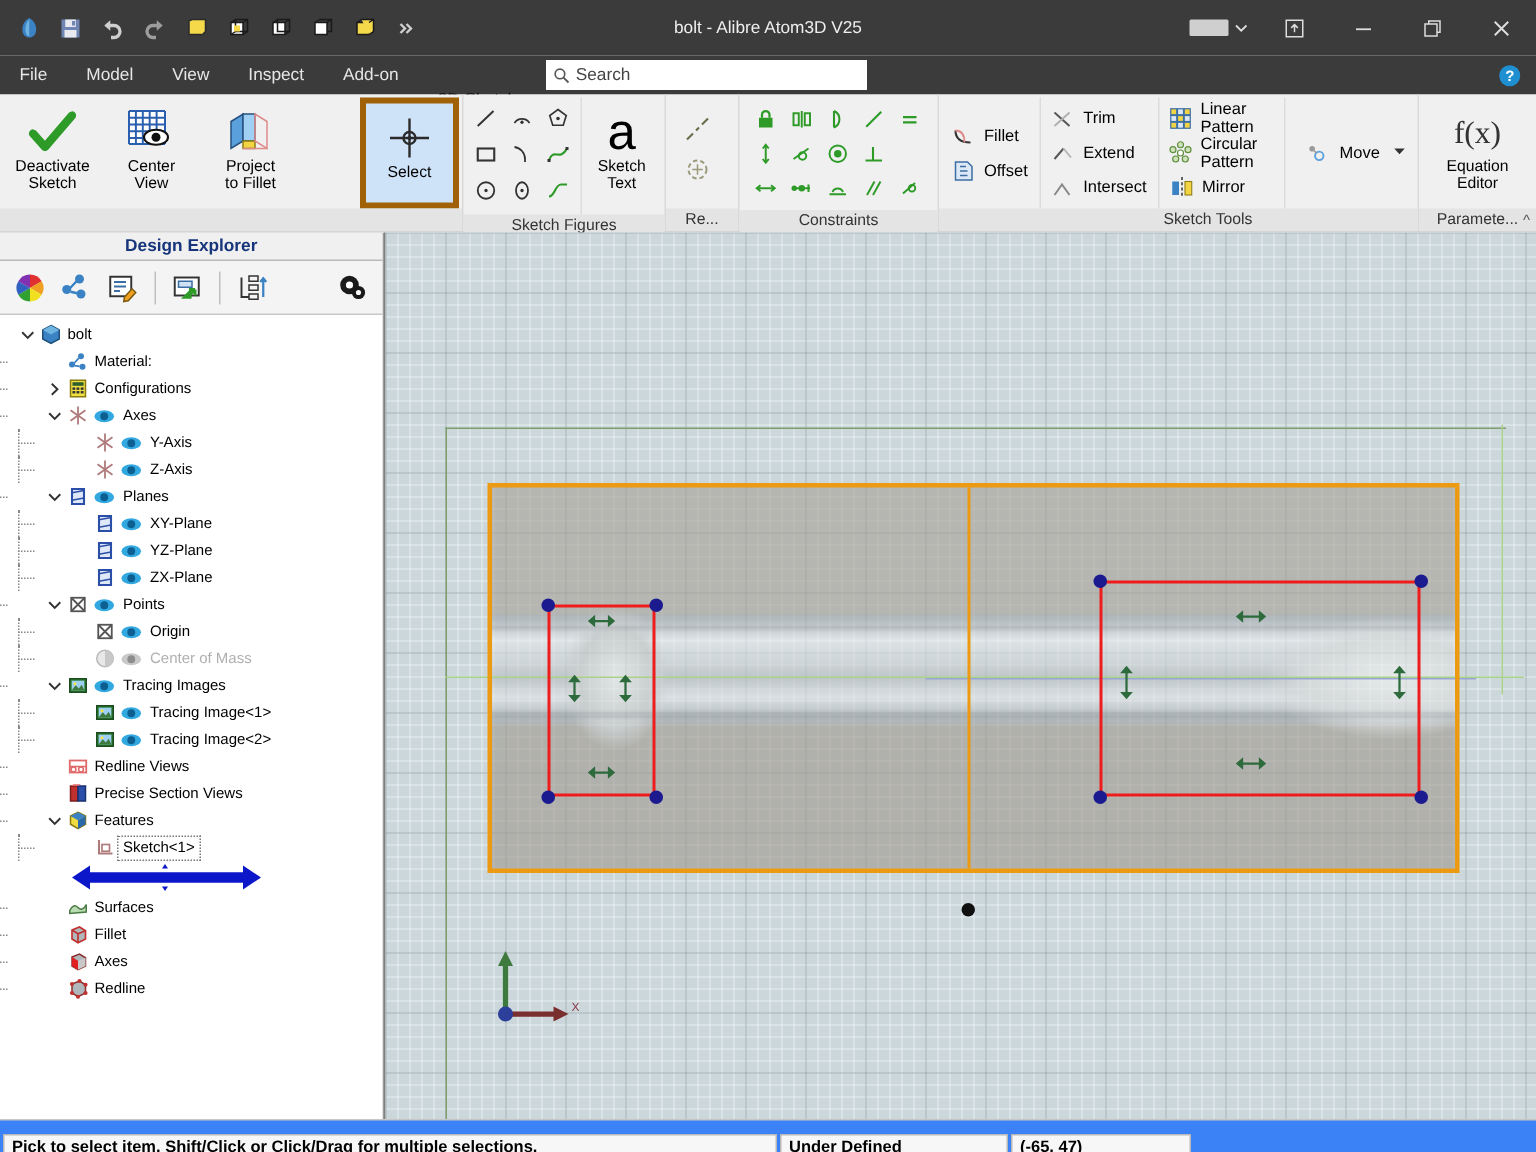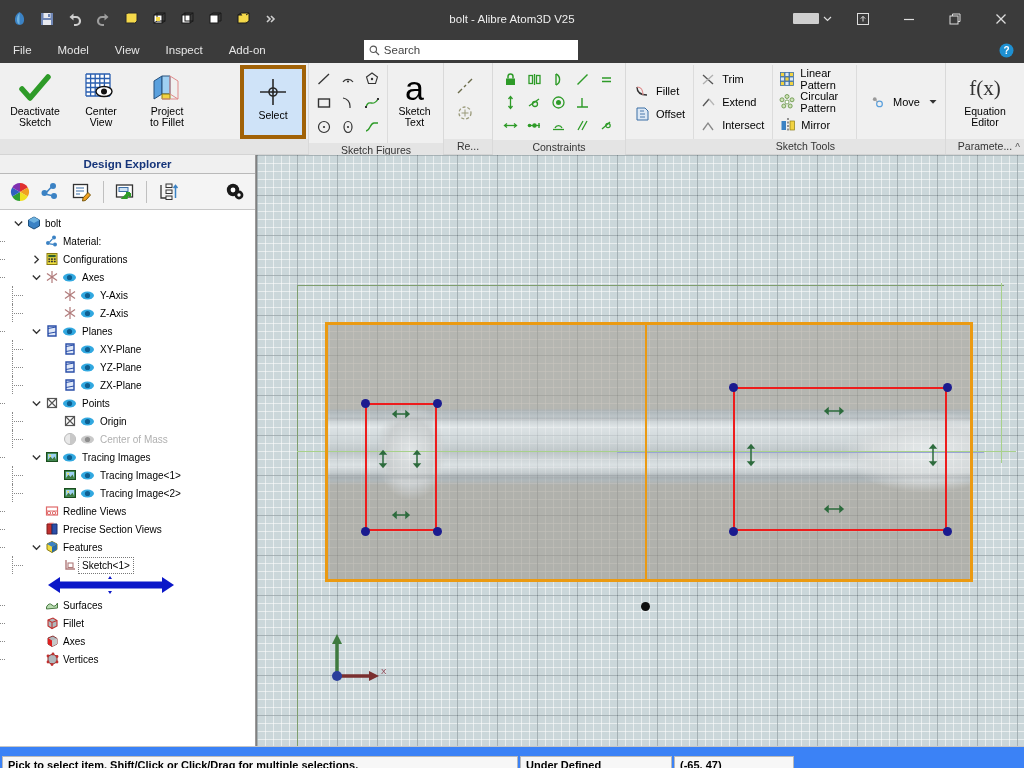--- a/index.html
+++ b/index.html
@@ -1201,21 +1201,21 @@
               <g fill="#c0302f">
                 <circle cx="3" cy="4" r="1.4"></circle>
                 <circle cx="8" cy="2" r="1.4"></circle>
                 <circle cx="12" cy="4.5" r="1.4"></circle>
                 <circle cx="12" cy="10" r="1.4"></circle>
                 <circle cx="7" cy="12.5" r="1.4"></circle>
                 <circle cx="3" cy="10" r="1.4"></circle>
               </g>
             </svg>
           </span>
-          <span class="tlabel">Vertices</span>
+          <span class="tlabel">Redline</span>
         </div>
       </div>
   </div>
 
   <div id="viewport">
     <div id="grid-bg"></div>
 
     <div id="green-guide-h" class="ovl"></div>
     <div id="green-guide-v" class="ovl"></div>
     <div id="green-guide-v2" class="ovl"></div>

